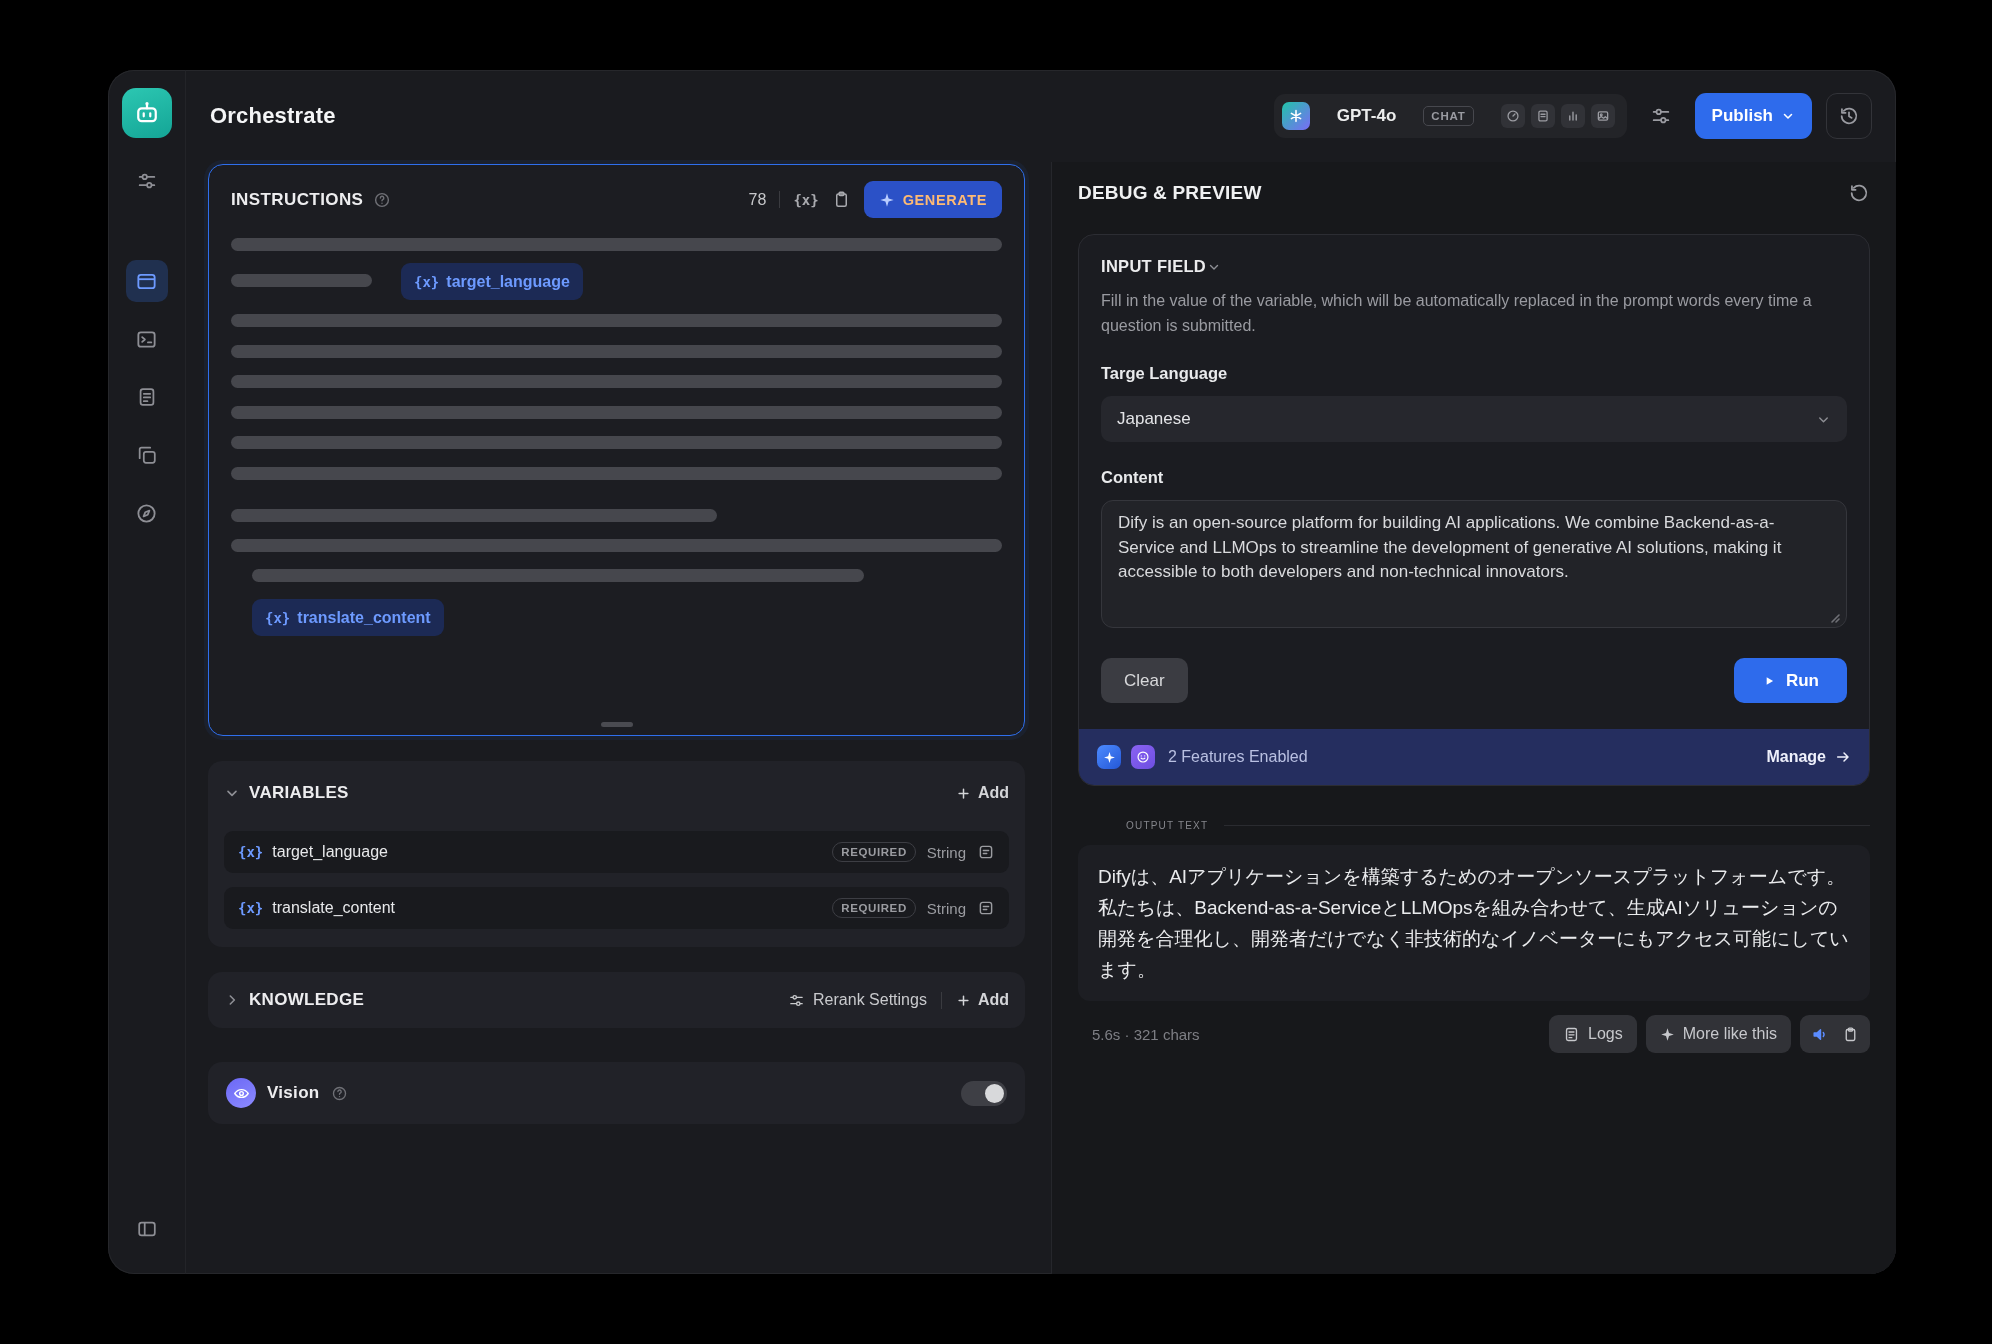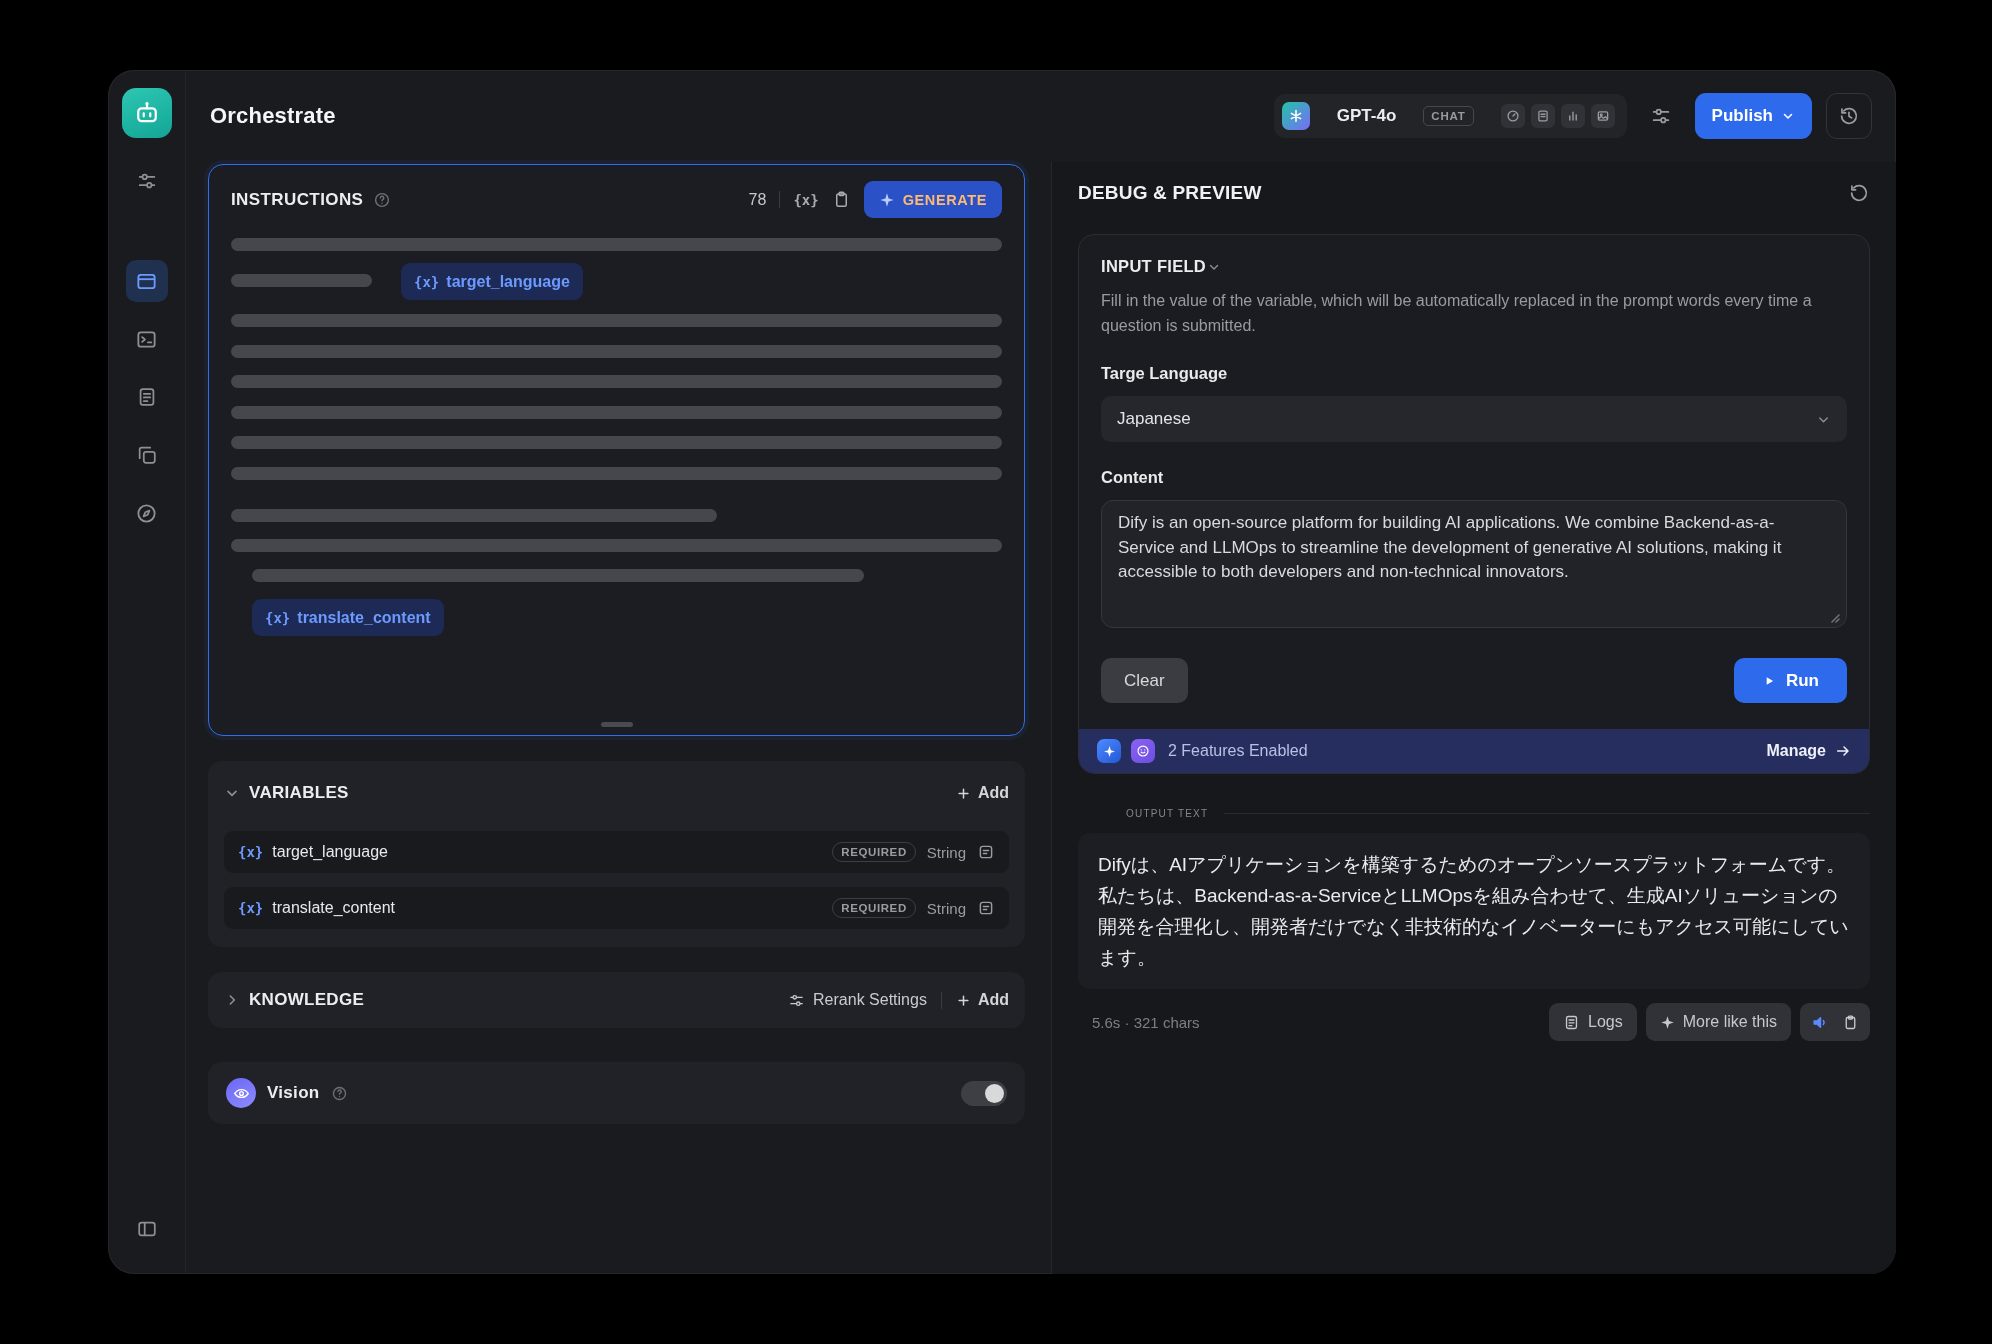--- a/index.html
+++ b/index.html
@@ -124,21 +124,21 @@
   .textarea { margin-top:13px; height:128px; background:#222328; border:1px solid #35363c;
     border-radius:12px; padding:10px 16px; font-size:17px; line-height:24.5px; color:#d9dadd;
     position:relative; overflow:hidden; cursor:text; }
   .resize-corner { position:absolute; right:6px; bottom:4px; color:#6f7076; }
   .btn-row { margin-top:30px; display:flex; align-items:center; }
   .clear-btn { height:45px; padding:0 23px; background:#3b3c42; border:none; border-radius:10px;
     color:#d8d9db; font-size:17px; cursor:pointer; }
   .run-btn { margin-left:auto; height:45px; padding:0 28px; background:#2e6bec; border:none;
     border-radius:10px; color:#fff; font-size:17px; font-weight:600; display:flex;
     align-items:center; gap:10px; cursor:pointer; }
-  .features-bar { height:44px; background:#252e5f; display:flex; align-items:center; gap:10px;
+  .features-bar { height:56px; background:#252e5f; display:flex; align-items:center; gap:10px;
     padding:0 18px; }
   .feat-ic { width:24px; height:24px; border-radius:7px; display:grid; place-items:center; color:#fff; }
   .feat-ic.f1 { background:linear-gradient(140deg,#4d8bff,#2457d6); }
   .feat-ic.f2 { background:linear-gradient(140deg,#8a63f3,#6d4ee0); }
   .feat-text { font-size:16px; color:#b9c0e2; margin-left:3px; }
   .manage-btn { margin-left:auto; display:flex; align-items:center; gap:9px; color:#eef0fb;
     font-size:16px; font-weight:600; background:none; border:none; cursor:pointer; }
 
   .output-header { margin-top:34px; display:flex; align-items:center; gap:16px; }
   .output-title { font-size:10px; letter-spacing:1.2px; color:#85868c;margin-left:48px; }

